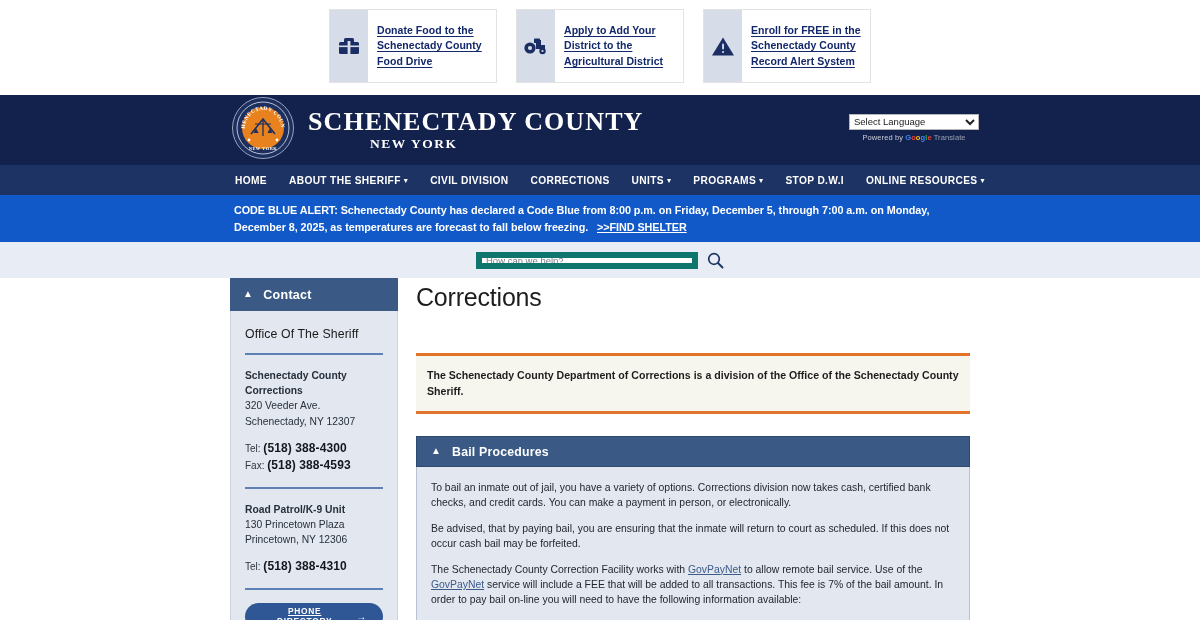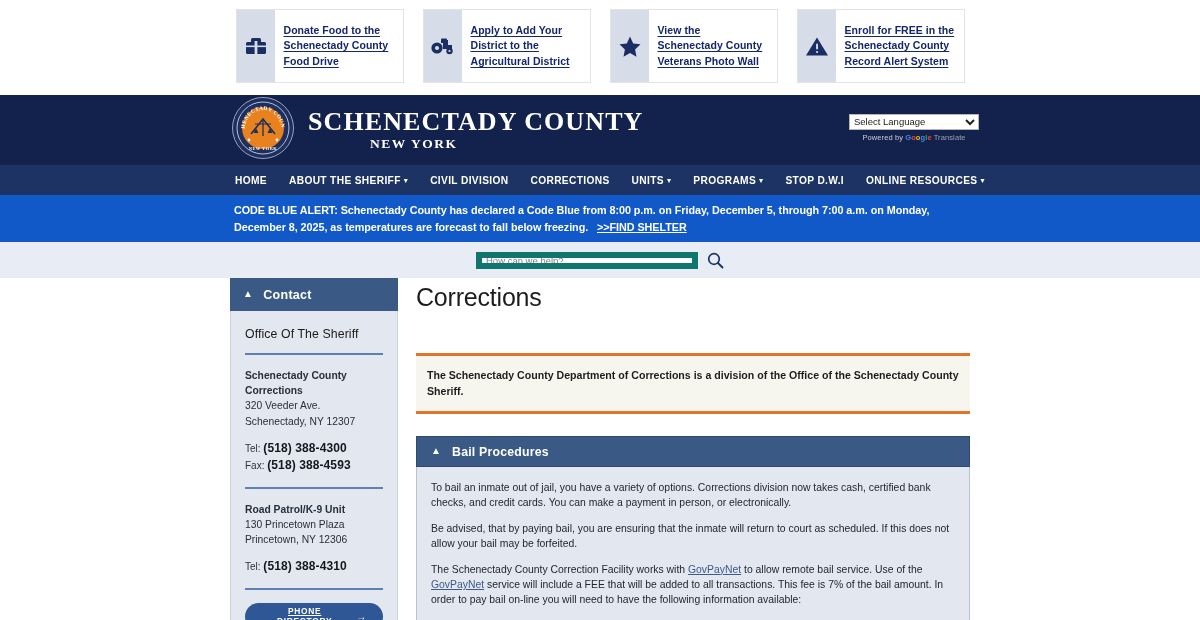--- a/index.html
+++ b/index.html
@@ -365,30 +365,20 @@
         <circle cx="18.5" cy="15" r="1.1" fill="#d6dce8"></circle>
         <path d="M10 4h7v5h4v4h-9V7h-2z" fill="#1b2e63"></path>
         <rect x="10" y="2.5" width="6" height="3" rx="0.8" fill="#1b2e63"></rect>
       </svg>
     </div>
     <div class="ql-text">
       <a href="#">Apply to Add Your District to the Agricultural District</a>
     </div>
   </div>
 
-  <div class="ql-card">
-    <div class="ql-icon-box">
-      <svg width="24" height="23" viewBox="0 0 24 23" aria-hidden="true">
-        <path d="M12 1.5l3.2 6.9 7.3.9-5.4 5.1 1.4 7.3L12 18.1 5.5 21.7l1.4-7.3L1.5 9.3l7.3-.9z" fill="#1b2e63"></path>
-      </svg>
-    </div>
-    <div class="ql-text">
-      <a href="#">View the Schenectady County Veterans Photo Wall</a>
-    </div>
-  </div>
 
   <div class="ql-card">
     <div class="ql-icon-box">
       <svg width="24" height="21" viewBox="0 0 24 21" aria-hidden="true">
         <path d="M12 1.6L23 19.4H1z" fill="#1b2e63"></path>
         <rect x="11.1" y="7.5" width="1.9" height="6" rx="0.9" fill="#d6dce8"></rect>
         <circle cx="12.05" cy="16" r="1.1" fill="#d6dce8"></circle>
       </svg>
     </div>
     <div class="ql-text">
@@ -543,21 +533,21 @@
       <h1 class="page-title">Corrections</h1>
 
       <div class="callout">The Schenectady County Department of Corrections is a division of the Office of the Schenectady County Sheriff.</div>
 
       <div class="acc-head">
         <span class="chev">▲</span>
         <span>Bail Procedures</span>
       </div>
       <div class="acc-body">
         <p>To bail an inmate out of jail, you have a variety of options. Corrections division now takes cash, certified bank checks, and credit cards. You can make a payment in person, or electronically.</p>
-        <p>Be advised, that by paying bail, you are ensuring that the inmate will return to court as scheduled. If this does not allow your bail may be forfeited.</p>
+        <p>Be advised, that by paying bail, you are ensuring that the inmate will return to court as scheduled. If this does not occur cash bail may be forfeited.</p>
         <p>
           <span>The Schenectady County Correction Facility works with </span><a href="#">GovPayNet</a><span> to allow remote bail service. Use of the </span><a href="#">GovPayNet</a><span> service will include a FEE that will be added to all transactions. This fee is 7% of the bail amount. In order to pay bail on-line you will need to have the following information available:</span>
         </p>
         <p>1. Defendant's Name</p>
       </div>
     </div>
 
   </div>
 </div>
 

